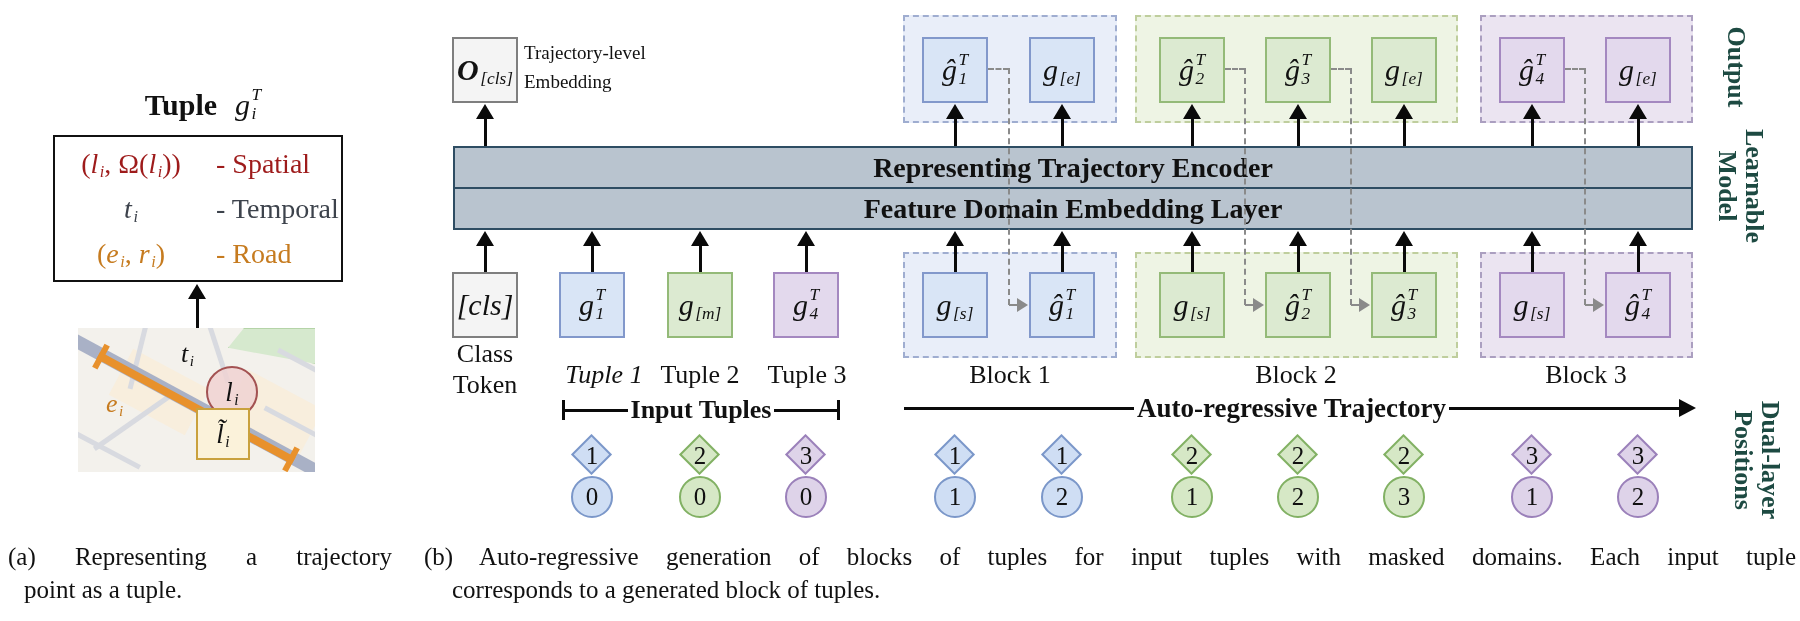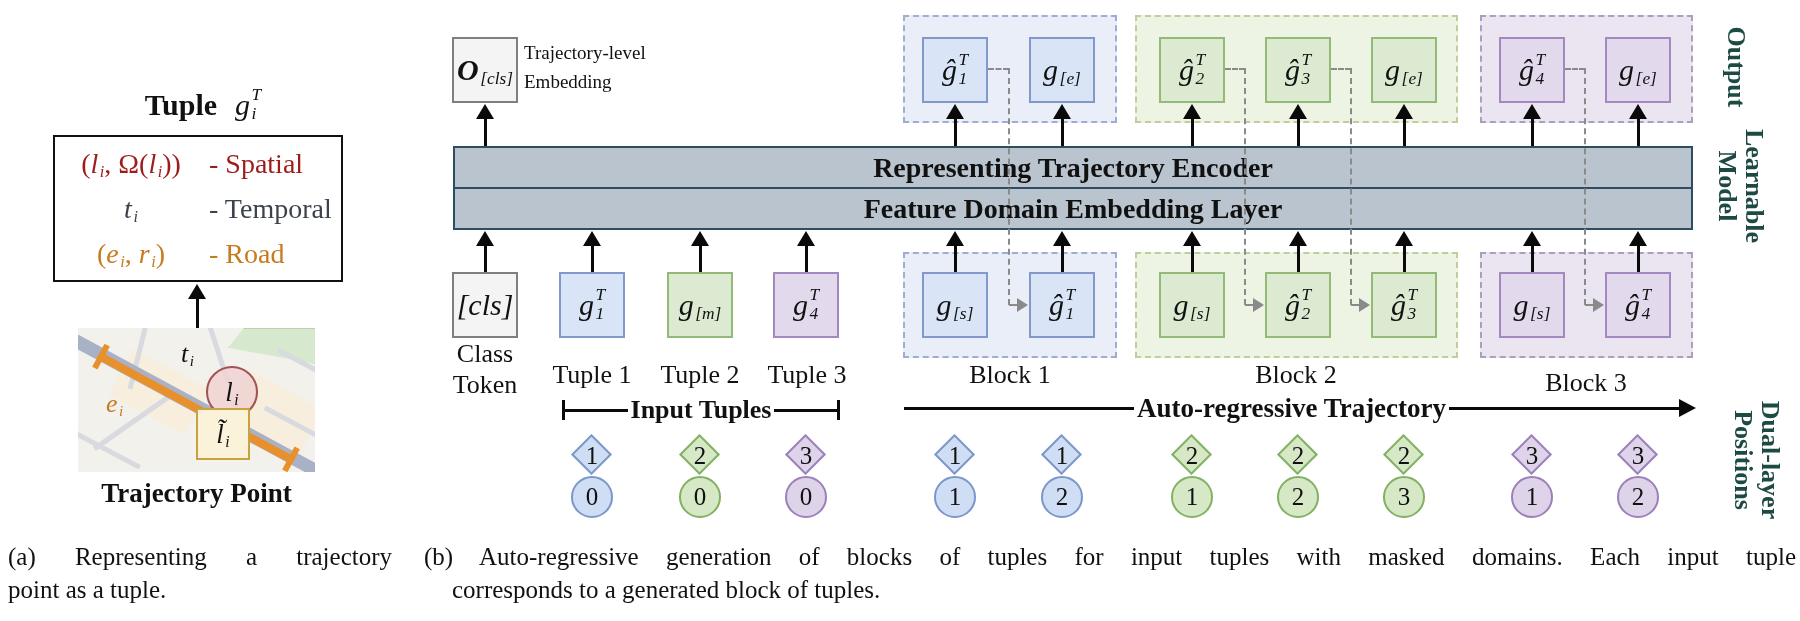--- a/index.html
+++ b/index.html
@@ -73,21 +73,21 @@
   .pos.ppurple .dsq,.pos.ppurple .circ{background:#ded3e9;border-color:#9b81ba;}
 
   
   #paTitle{left:78px;top:86px;width:250px;display:flex;justify-content:center;align-items:center;
            font-size:30px;gap:18px;}
   #paTitle .bold{font-weight:bold;}
   #tupleBox{left:53px;top:135px;width:290px;height:147px;box-sizing:border-box;border:2.5px solid #111;
             display:flex;flex-direction:column;justify-content:space-around;padding:4px 0;}
   .trow{display:flex;align-items:center;font-size:28px;}
   .trow .frm{width:152px;display:flex;justify-content:center;}
-  .trow .rlab{margin-left:2px;white-space:nowrap;}
+  .trow .rlab{margin-left:9px;white-space:nowrap;}
   .r-spatial{color:#9e1b1b;}
   .r-temporal{color:#3d434c;}
   .r-road{color:#c67b1f;}
 
   #map{left:78px;top:328px;width:237px;height:144px;background:#f3f1ec;overflow:hidden;z-index:1;}
   #map .patch{position:absolute;}
   #map .street{position:absolute;background:#d8dae0;}
   #mainRoad{position:absolute;left:-22px;top:74px;width:290px;height:13px;background:#a9b1c6;
             transform:rotate(28.4deg);}
   #orangeSeg{position:absolute;left:7px;top:67px;width:222px;height:26px;transform:rotate(28.4deg);}
@@ -243,45 +243,44 @@
         </span></div>
     <div class="mlab" style="left:28px;top:60px;color:#c67b1f;"><span class="tok">
           <span class="mb">e</span>
           <span class="scr">
             <span class="msp">​</span>
             <span class="msb">i</span>
           </span>
         </span></div>
   </div>
 
-  <div class="lab" style="left:78px;top:478px;width:237px;font-weight:bold;font-size:27px;">Trajectory Point</div>
 
   <div class="cap just" style="left:8px;top:540px;width:384px;">(a) Representing a trajectory</div>
-  <div class="cap" style="left:8px;top:573px;width:384px;">point as a tuple.</div>
+  <div class="cap" style="left:24px;top:573px;width:384px;">point as a tuple.</div>
 
   <div class="abs" style="left:524px;top:38px;font-size:19px;line-height:29px;z-index:4;">
     <div>Trajectory-level</div>
     <div>Embedding</div>
   </div>
 
   <div class="abs" id="encoder">
     <div class="erow">Representing Trajectory Encoder</div>
     <div class="erow">Feature Domain Embedding Layer</div>
   </div>
 
   <div class="lab" style="left:433px;top:338px;width:104px;line-height:31px;">
     <div>Class</div>
     <div>Token</div>
   </div>
-  <div class="lab" style="left:537px;top:360px;width:110px;">Tuple 1</div>
+  <div class="lab" style="left:549px;top:360px;width:110px;font-style:italic;">Tuple 1</div>
   <div class="lab" style="left:645px;top:360px;width:110px;">Tuple 2</div>
   <div class="lab" style="left:752px;top:360px;width:110px;">Tuple 3</div>
   <div class="lab" style="left:950px;top:360px;width:120px;">Block 1</div>
   <div class="lab" style="left:1236px;top:360px;width:120px;">Block 2</div>
-  <div class="lab" style="left:1526px;top:360px;width:120px;margin-top:8px;">Block 3</div>
+  <div class="lab" style="left:1526px;top:360px;width:120px;">Block 3</div>
 
   <div class="brk" style="left:562px;top:396px;width:278px;height:28px;">
     <div class="tick"></div>
     <div class="ln"></div>
     <div class="txt">Input Tuples</div>
     <div class="ln"></div>
     <div class="tick"></div>
   </div>
 
   <div class="brk" style="left:904px;top:394px;width:792px;height:28px;">

